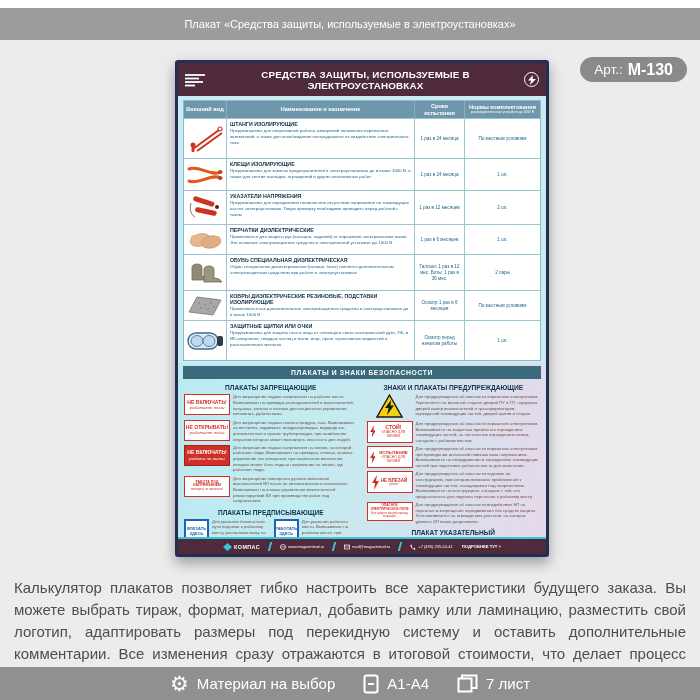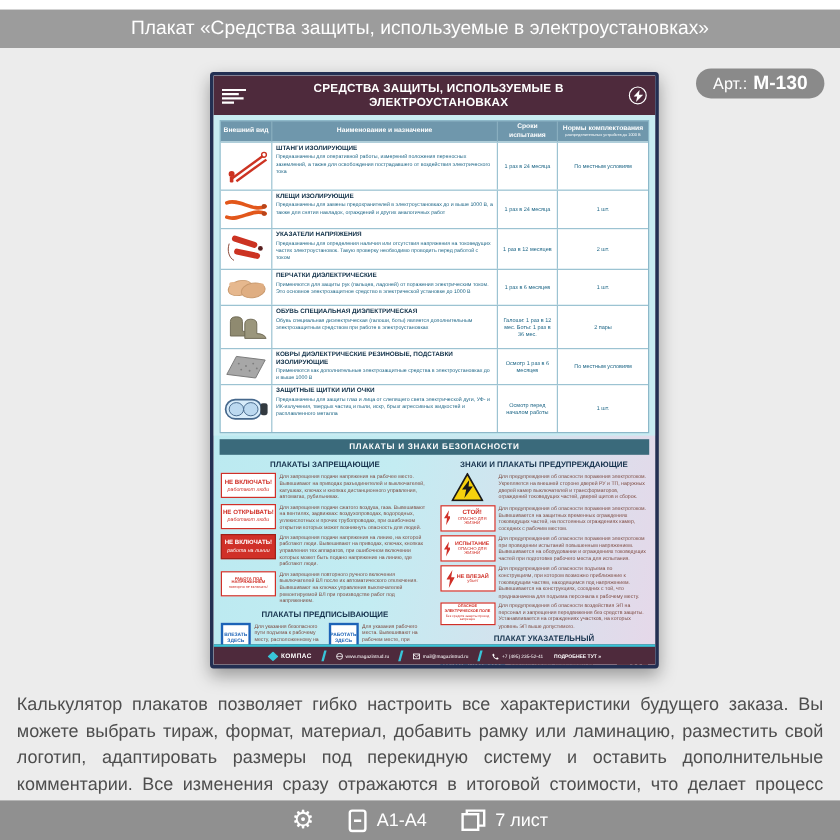--- a/index.html
+++ b/index.html
@@ -2,21 +2,21 @@
 <html><head>
 <meta charset="utf-8">
 <style>
   * { margin:0; padding:0; box-sizing:border-box; }
   html,body { width:700px; height:700px; }
   body { font-family:"Liberation Sans", sans-serif; background:#ececec; position:relative; overflow:hidden; }
 
   
   .top-strip { position:absolute; top:0; left:0; right:0; height:8px; background:#ffffff; }
   .title-bar { position:absolute; top:8px; left:0; right:0; height:32px; background:#9c9c9c;
-               display:flex; align-items:center; justify-content:center; color:#fff; font-size:16px; }
+               display:flex; align-items:center; justify-content:center; color:#fff; font-size:11px; }
   .art-badge { position:absolute; top:57px; right:13px; height:25px; padding:0 14px; border-radius:13px;
                background:#8a8a8a; color:#fff; font-size:13.5px; display:flex; align-items:center; gap:5px; }
   .art-badge b { font-size:16px; }
 
   
   .poster { position:absolute; left:163px; top:60px; width:374px; height:497px; background:#fff;
             border:3px solid #232f52; border-radius:3px; box-shadow:0 6px 14px rgba(0,0,0,.35);
             display:flex; flex-direction:column; overflow:hidden;margin-left:12px; }
   .p-header { height:33px; background:#4e2a3c; display:flex; align-items:center; padding:0 7px; gap:6px; flex:0 0 auto; }
   .p-title { flex:1; text-align:center; color:#fff; font-weight:bold; font-size:9.8px; letter-spacing:.2px; }
@@ -437,20 +437,21 @@
       <span class="pf-more">ПОДРОБНЕЕ ТУТ »</span>
     </div>
   </div>
 </div>
 
 <p class="descr">Калькулятор плакатов позволяет гибко настроить все характеристики будущего заказа. Вы можете выбрать тираж, формат, материал, добавить рамку или ламинацию, разместить свой логотип, адаптировать размеры под перекидную систему и оставить дополнительные комментарии. Все изменения сразу отражаются в итоговой стоимости, что делает процесс заказа быстрым и прозрачным</p>
 
 <div class="bottom-bar">
   <div class="bb-item">
     <span class="gear-glyph">⚙</span>
+    <span>Материал на выбор</span>
   </div>
   <div class="bb-item">
     <svg width="16" height="20" viewBox="0 0 16 20">
       <rect x="1.5" y="1.5" width="13" height="17" rx="2" fill="none" stroke="#fff" stroke-width="2"></rect>
       <line x1="5" y1="10" x2="11" y2="10" stroke="#fff" stroke-width="2"></line>
     </svg>
     <span>А1-А4</span>
   </div>
   <div class="bb-item">
     <svg width="21" height="19" viewBox="0 0 21 19">

